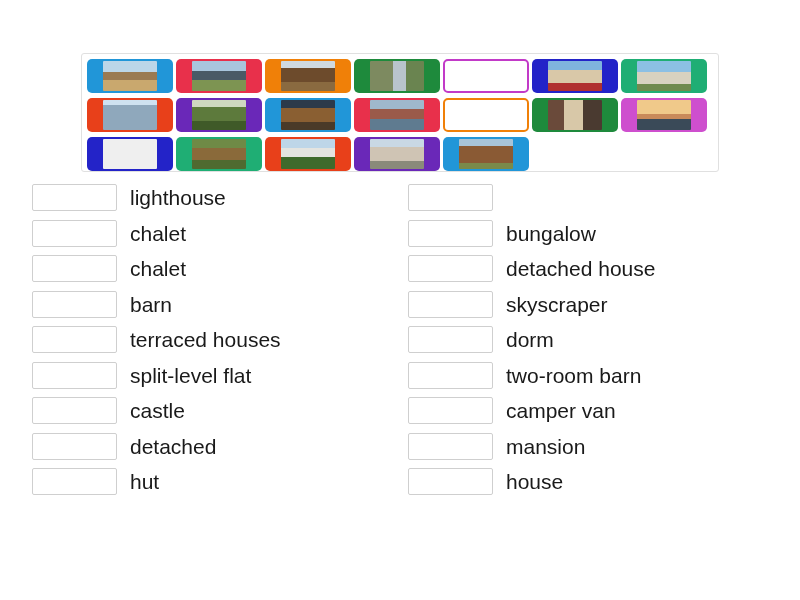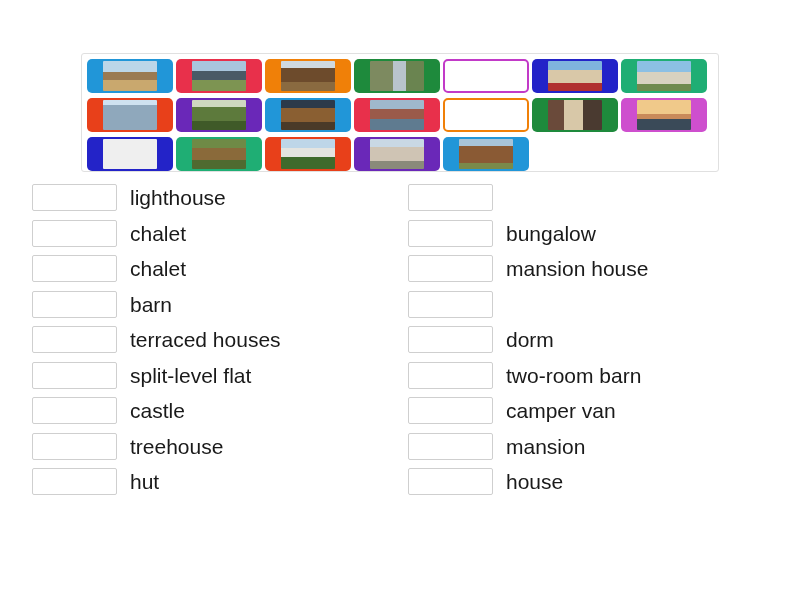--- a/index.html
+++ b/index.html
@@ -214,41 +214,42 @@
         <div class="answer-row">
           <div class="drop-slot"></div>
           <div class="answer-label">split-level flat</div>
         </div>
         <div class="answer-row">
           <div class="drop-slot"></div>
           <div class="answer-label">castle</div>
         </div>
         <div class="answer-row">
           <div class="drop-slot"></div>
-          <div class="answer-label">treehouse</div>
+          <div class="answer-label">detached</div>
         </div>
         <div class="answer-row">
           <div class="drop-slot"></div>
           <div class="answer-label">hut</div>
         </div>
       </div>
     <div class="col right">
         <div class="answer-row">
           <div class="drop-slot"></div>
         </div>
         <div class="answer-row">
           <div class="drop-slot"></div>
           <div class="answer-label">bungalow</div>
         </div>
         <div class="answer-row">
           <div class="drop-slot"></div>
-          <div class="answer-label">mansion house</div>
-        </div>
-        <div class="answer-row">
-          <div class="drop-slot"></div>
+          <div class="answer-label">detached house</div>
+        </div>
+        <div class="answer-row">
+          <div class="drop-slot"></div>
+          <div class="answer-label">skyscraper</div>
         </div>
         <div class="answer-row">
           <div class="drop-slot"></div>
           <div class="answer-label">dorm</div>
         </div>
         <div class="answer-row">
           <div class="drop-slot"></div>
           <div class="answer-label">two-room barn</div>
         </div>
         <div class="answer-row">

